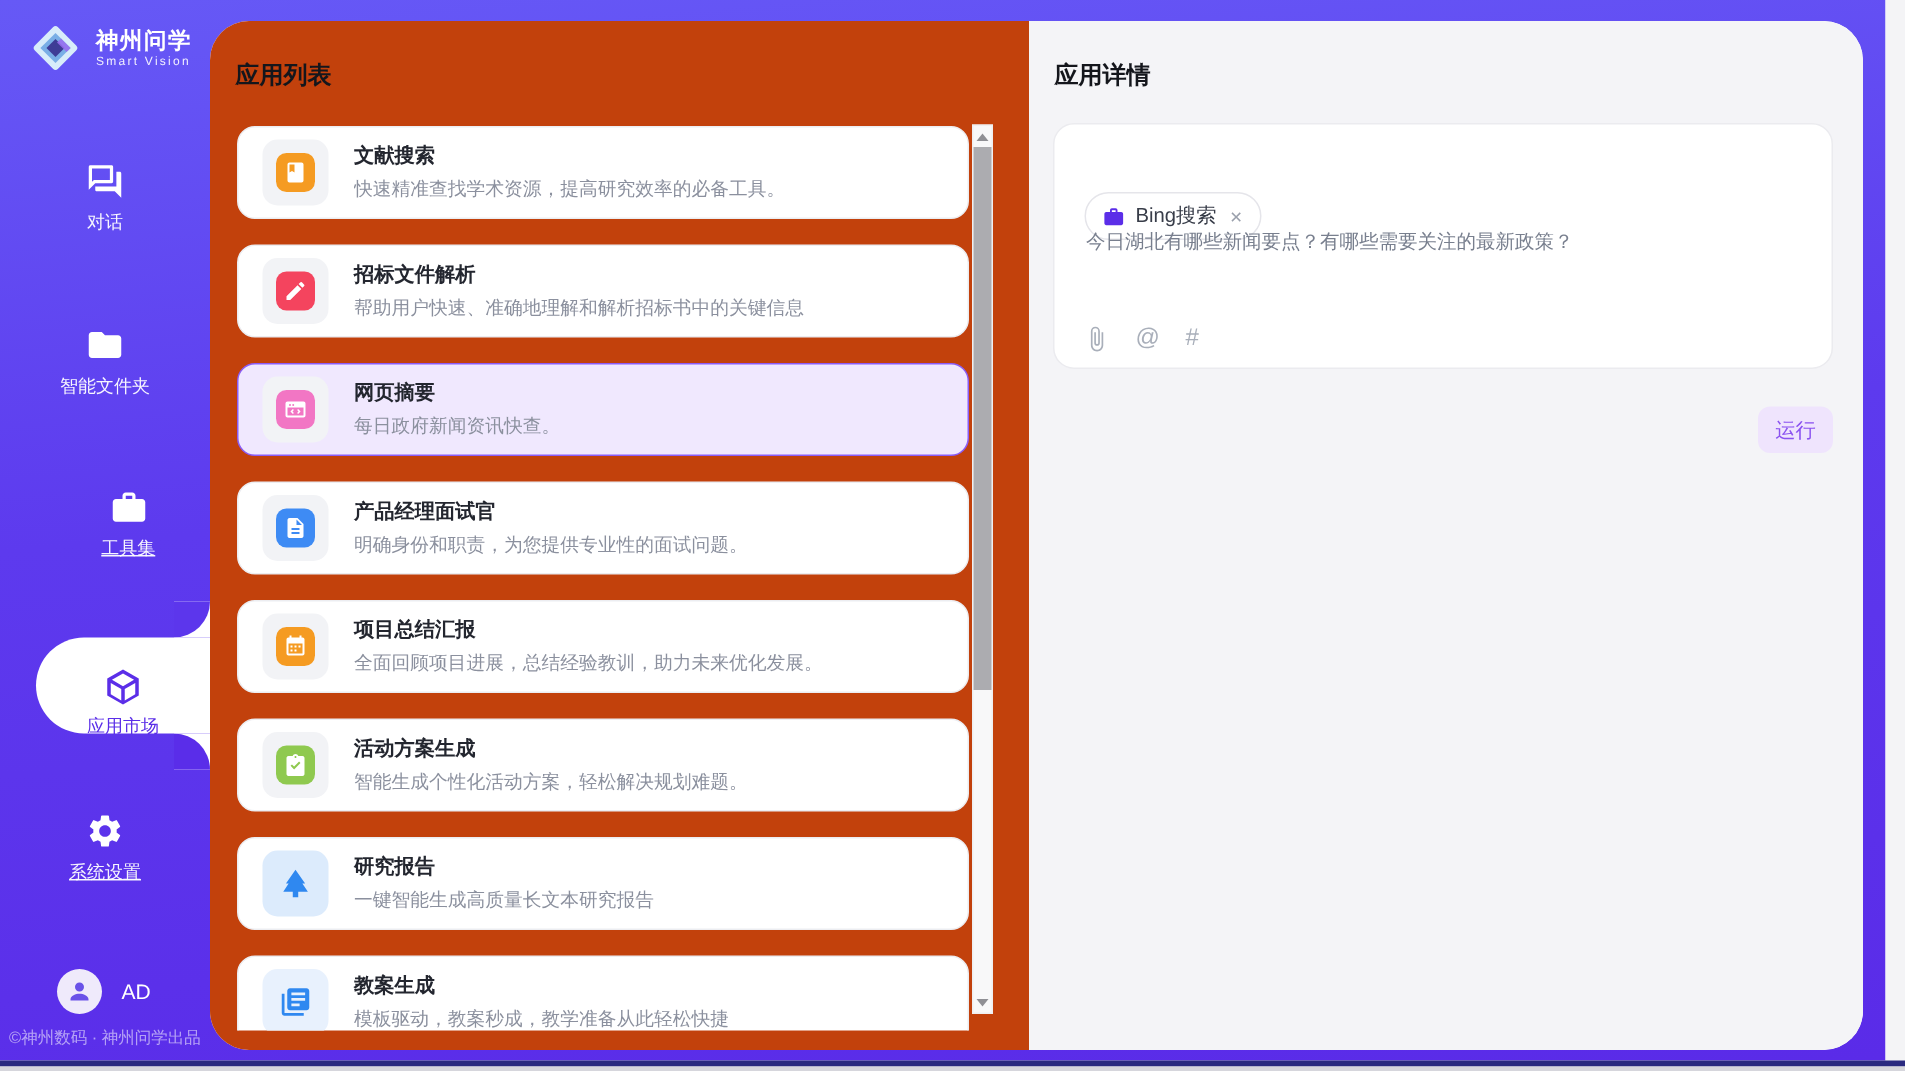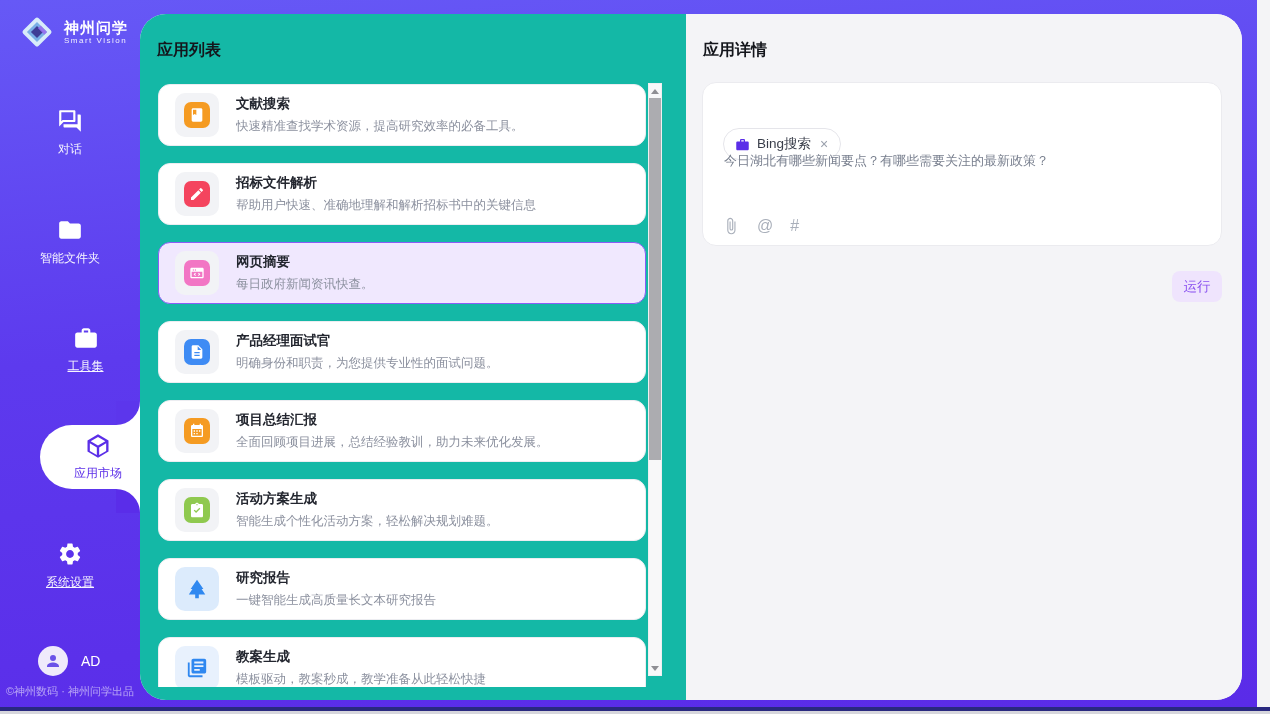--- a/index.html
+++ b/index.html
@@ -23,43 +23,43 @@
   .logo-sub { font-size:8px; letter-spacing:1.5px; opacity:.9; }
 
   .nav-item { position:absolute; left:0; width:140px; text-align:center; cursor:pointer; }
   .nav-0 { top:108px; } .nav-1 { top:217px; } .nav-2 { top:325px;padding-left:31px; }
   .nav-3 { top:431px; } .nav-4 { top:541px; }
   .nav-icon { display:block; margin:0 auto 5px; width:26px; height:26px; color:#fff; }
   .nav-icon svg { width:100%; height:100%; fill:currentColor; display:block; }
   .nav-label { font-size:12px; color:rgba(255,255,255,.95); }
   .nav-label.u { text-decoration:underline; }
 
-  .nav-item.active { left:40px; width:116px; height:64px; top:425px;
-    background:#fff; border-radius:32px 0 0 32px; padding-top:7px; }
+  .nav-item.active { left:24px; width:116px; height:64px; top:425px;
+    background:#fff; border-radius:32px 0 0 32px; padding-top:19px; }
   .nav-item.active .nav-icon { color:#5B2EE8; width:28px; height:28px; margin-bottom:3px; }
   .nav-item.active .nav-label { color:#5B2EE8; }
   .tab-curve { position:absolute; left:116px; width:24px; height:24px; background:#fff; }
   .tab-curve.top { top:401px; } .tab-curve.bottom { top:489px; }
   .tab-curve.top::before { content:""; display:block; width:100%; height:100%;
     background:#5C36EC; border-bottom-right-radius:100%; }
   .tab-curve.bottom::before { content:""; display:block; width:100%; height:100%;
     background:#5A2DE9; border-top-right-radius:100%; }
 
   .user-row { position:absolute; left:38px; top:646px; display:flex; align-items:center; gap:13px; }
   .avatar { width:30px; height:30px; border-radius:50%; background:#EFEAFB;
     display:flex; align-items:center; justify-content:center; color:#6A52E8; }
   .avatar svg { width:18px; height:18px; fill:currentColor; }
   .user-name { font-size:14px; color:#fff; }
   .side-footer { position:absolute; left:0; top:684px; width:150px; text-align:left; padding-left:6px;
     font-size:11px; color:rgba(255,255,255,.55); white-space:nowrap; }
 
   
   #main { position:absolute; left:140px; top:14px; width:1102px; height:686px;
     background:#fff; border-radius:26px; overflow:hidden; }
-  #list-panel { position:absolute; left:0; top:0; width:546px; height:686px; background:#14b8a6; }
+  #list-panel { position:absolute; left:0; top:0; width:546px; height:686px; background:#c2410c; }
   .panel-title { position:absolute; left:17px; top:26px; font-size:16px; font-weight:bold; color:#14161C; }
 
   #card-list { position:absolute; left:18px; top:70px; width:488px; height:603px;
     display:flex; flex-direction:column; gap:17px; overflow:hidden; }
   .card { flex:0 0 62px; background:#fff; border:1px solid #ECEDF1; border-radius:12px;
     display:flex; align-items:center; padding:0 16px; gap:17px; cursor:pointer; }
   .card.selected { background:#F0E8FE; border:1.5px solid #8A5CF6; }
   .card-icon-outer { width:44px; height:44px; border-radius:10px; background:#F2F3F6;
     display:flex; align-items:center; justify-content:center; flex:0 0 44px; }
   .card-icon-inner { width:26px; height:26px; border-radius:7px;

